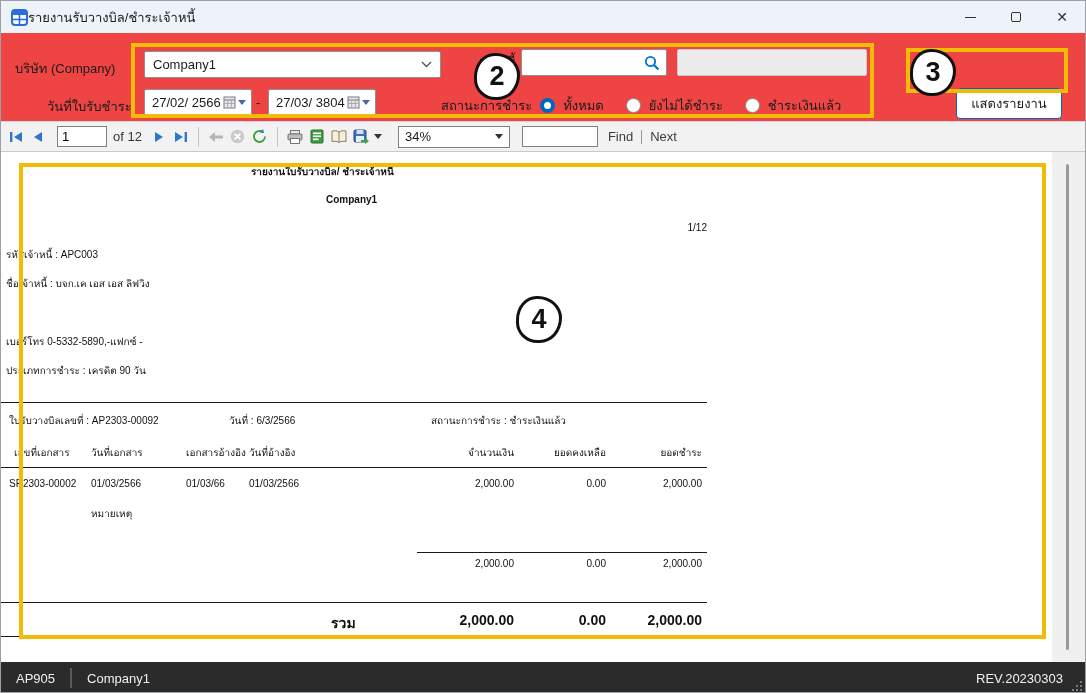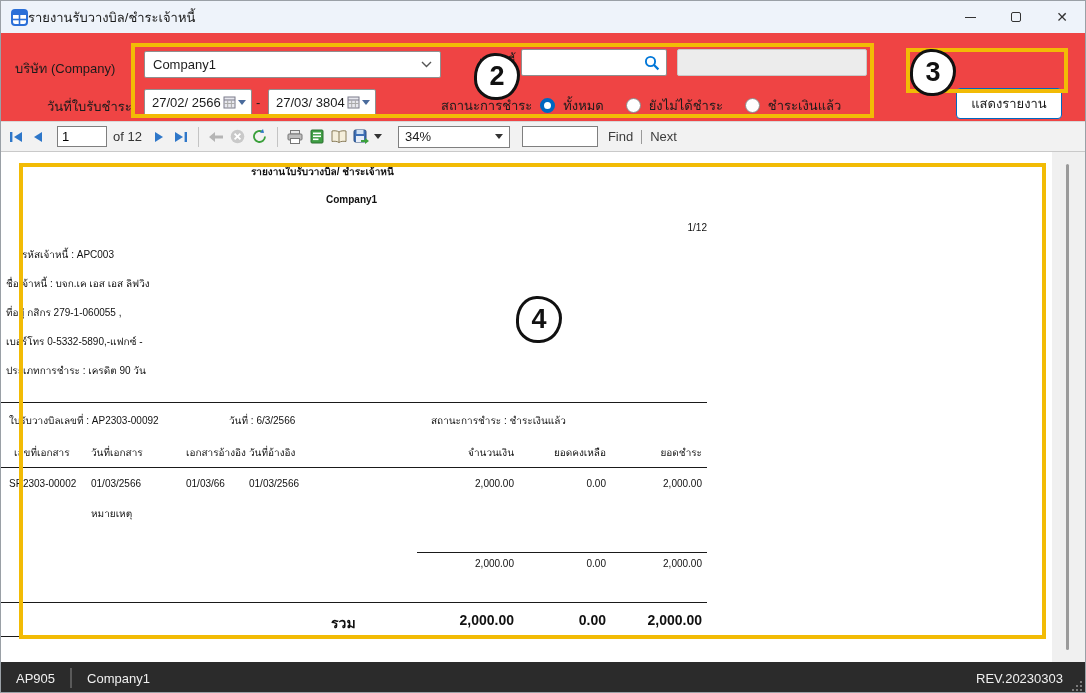--- a/index.html
+++ b/index.html
@@ -252,23 +252,22 @@
     <span class="fn-sep"></span>
     <span class="findnext" style="margin-left:0;">Next</span>
   </div>
 
   <div class="viewer">
     <div class="page">
       <div class="rtxt rb" style="left:250px; top:12px;">รายงานใบรับวางบิล/ ชำระเจ้าหนี้</div>
       <div class="rtxt rb" style="left:325px; top:42px;">Company1</div>
       <div class="rtxt" style="right:345px; top:70px;">1/12</div>
 
-      <div class="rtxt" style="left:5px; top:95px;margin-left:16px;">รหัสเจ้าหนี้ : APC003</div>
+      <div class="rtxt" style="left:5px; top:95px;">รหัสเจ้าหนี้ : APC003</div>
       <div class="rtxt" style="left:5px; top:124px;">ชื่อเจ้าหนี้ : บจก.เค เอส เอส ลิฟวิง</div>
-      <div class="rtxt" style="left:5px; top:153px;">ที่อยู่ กสิกร 279-1-060055 ,</div>
       <div class="rtxt" style="left:5px; top:182px;">เบอร์โทร 0-5332-5890,-แฟกซ์ -</div>
       <div class="rtxt" style="left:5px; top:211px;">ประเภทการชำระ : เครดิต 90 วัน</div>
 
       <div class="rline" style="left:0; top:250px; width:706px;"></div>
 
       <div class="rtxt" style="left:8px; top:261px;">ใบรับวางบิลเลขที่ : AP2303-00092</div>
       <div class="rtxt" style="left:228px; top:261px;">วันที่ : 6/3/2566</div>
       <div class="rtxt" style="left:430px; top:261px;">สถานะการชำระ : ชำระเงินแล้ว</div>
 
       <div class="rtxt" style="left:13px; top:293px;">เลขที่เอกสาร</div>

